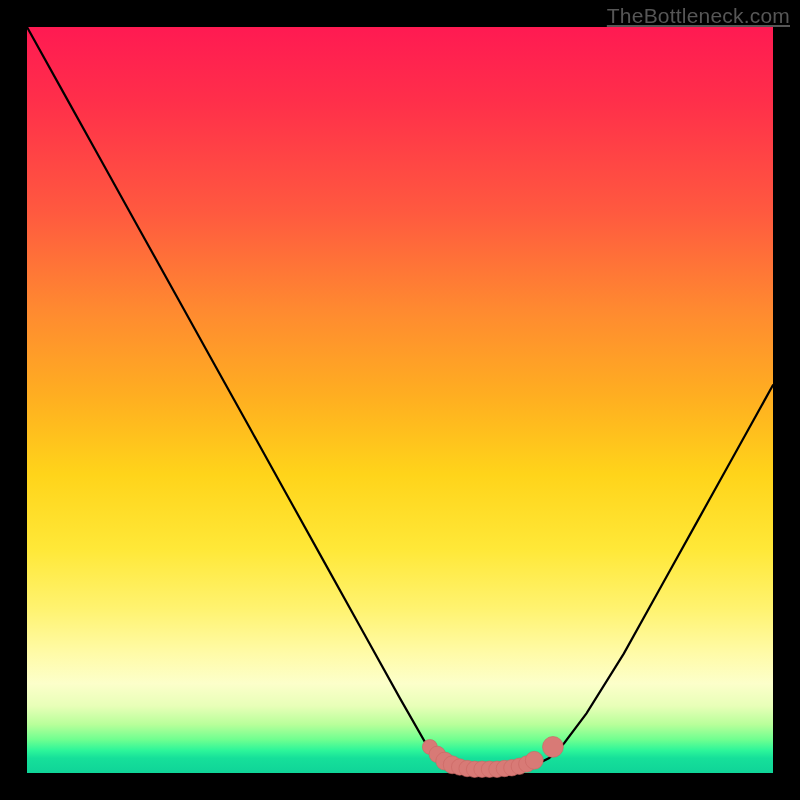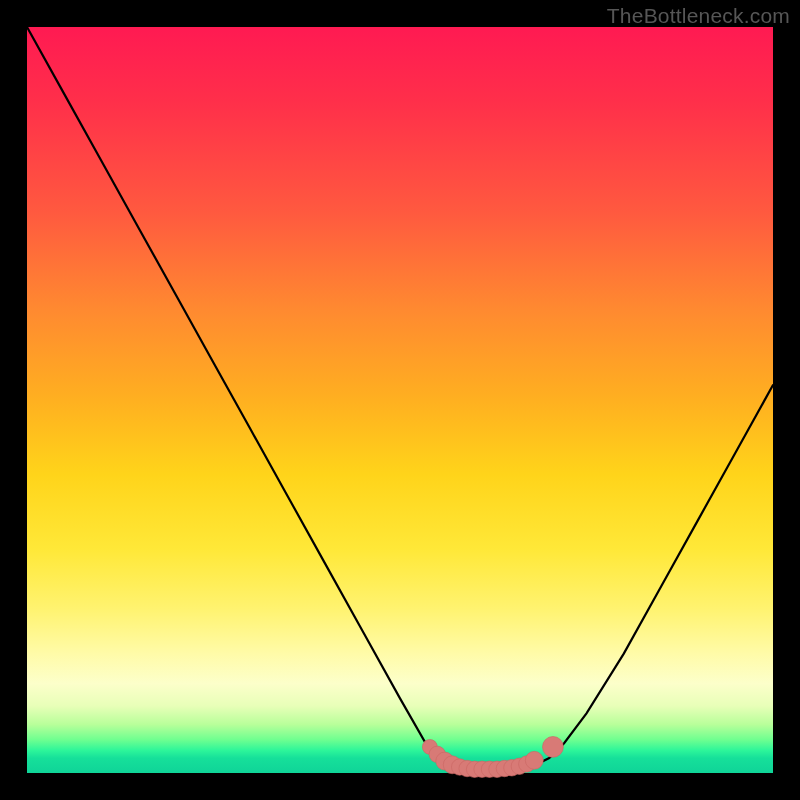--- a/index.html
+++ b/index.html
@@ -46,20 +46,21 @@
     );
   }
   .watermark {
     position: absolute;
     top: 4px;
     right: 10px;
     color: #565656;
     font-size: 21px;
     letter-spacing: 0.2px;
     font-weight: 500;
+    text-decoration: underline;
   }
   svg.curve {
     position: absolute;
     left: 27px;
     top: 27px;
     width: 746px;
     height: 746px;
     overflow: visible;
   }
 </style>

